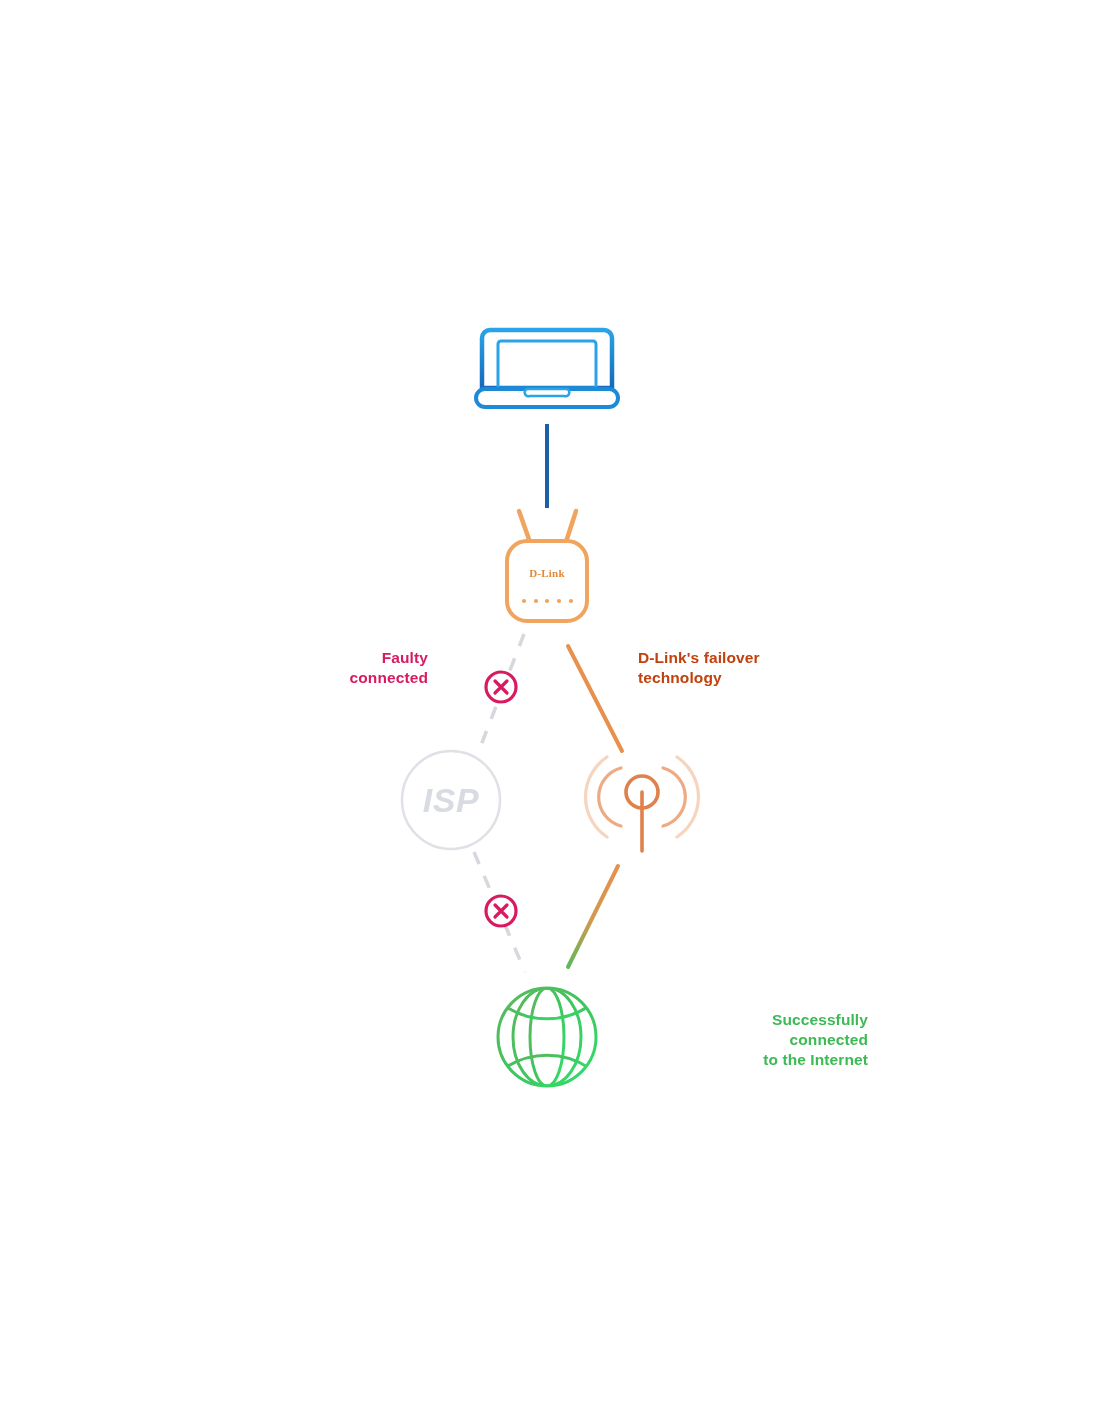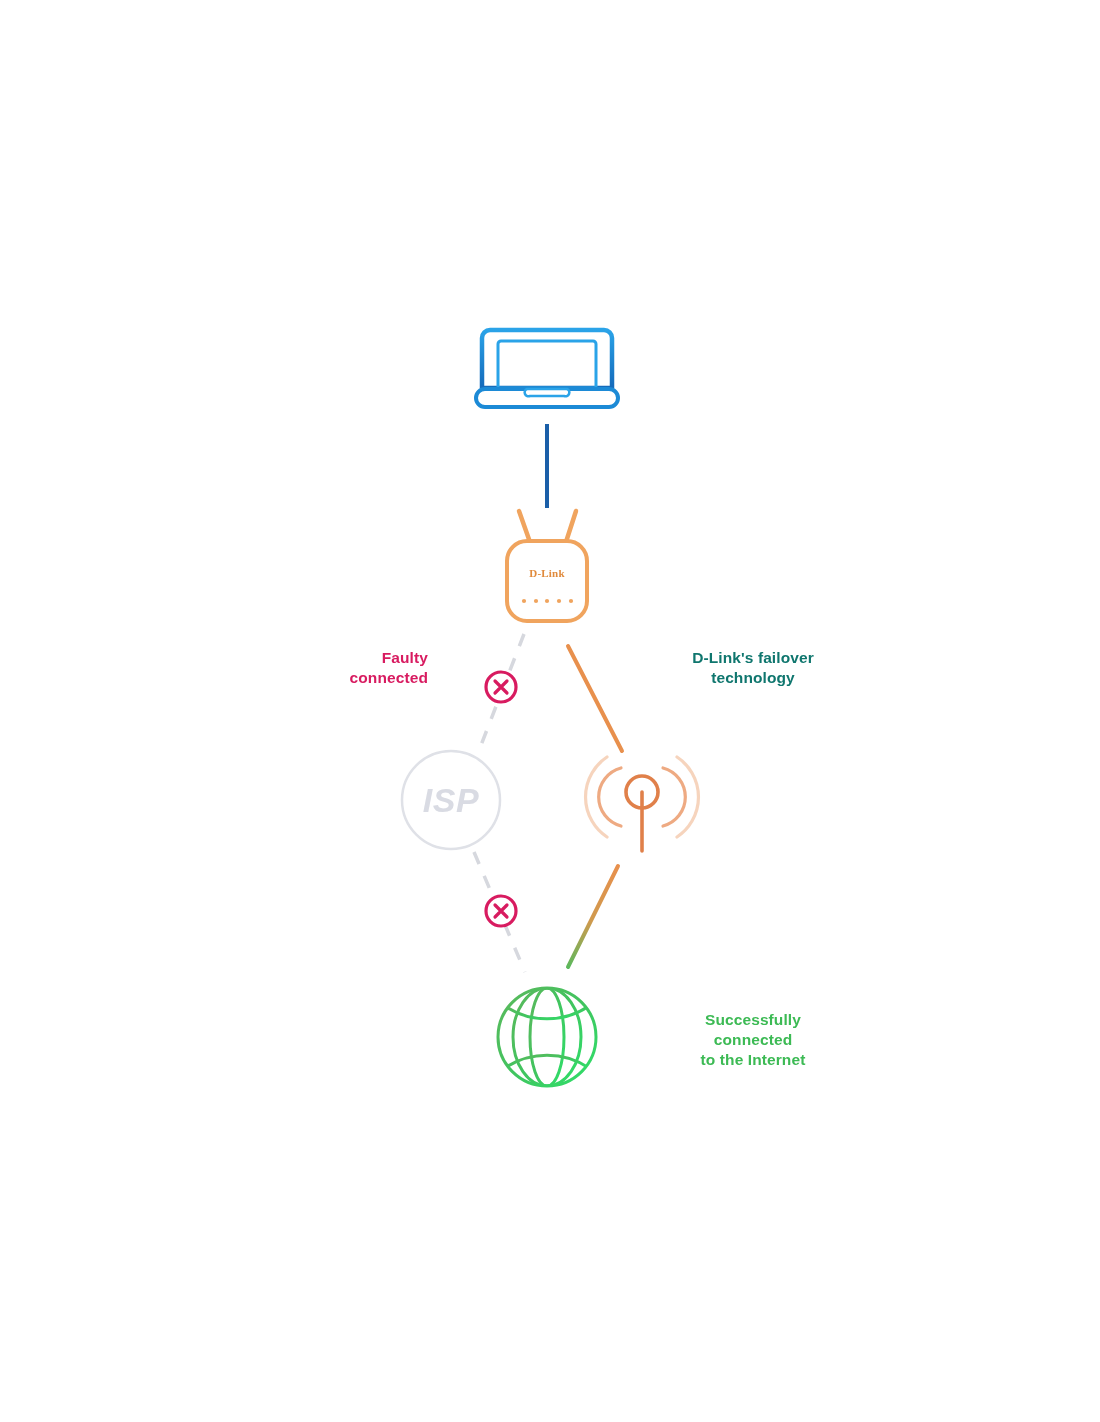--- a/index.html
+++ b/index.html
@@ -40,28 +40,28 @@
     left: 240px;
     top: 648px;
     width: 188px;
     text-align: right;
     color: #d81b60;
   }
   #label-failover {
     left: 638px;
     top: 648px;
     width: 230px;
-    text-align: center;
-    color: #0f766e;
+    text-align: left;
+    color: #c2410c;
   }
   #label-success {
     left: 638px;
     top: 1010px;
     width: 230px;
-    text-align: center;
+    text-align: right;
     color: #3cba54;
   }
   .isp-text {
     font-family: "Liberation Sans", sans-serif;
     font-style: italic;
     font-weight: bold;
     font-size: 34px;
     fill: #d9dbe3;
     letter-spacing: 0.5px;
   }

